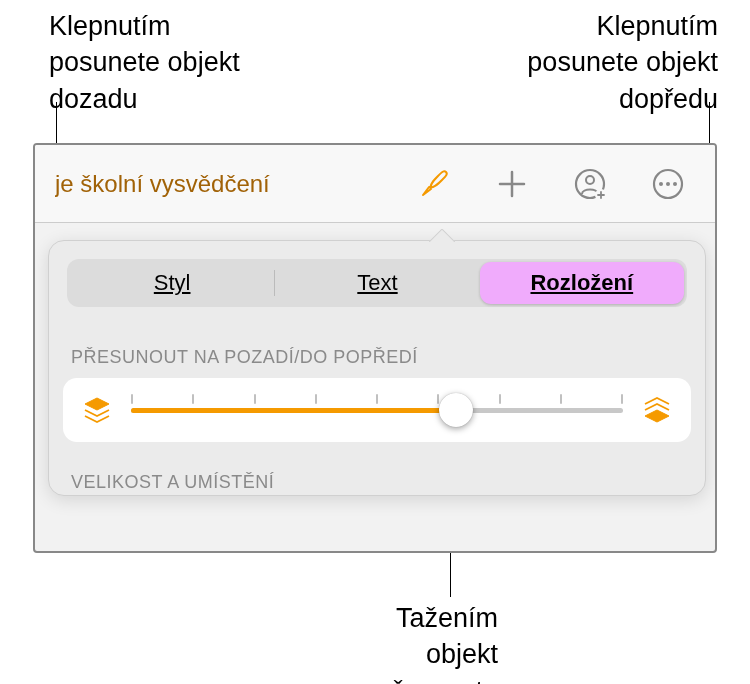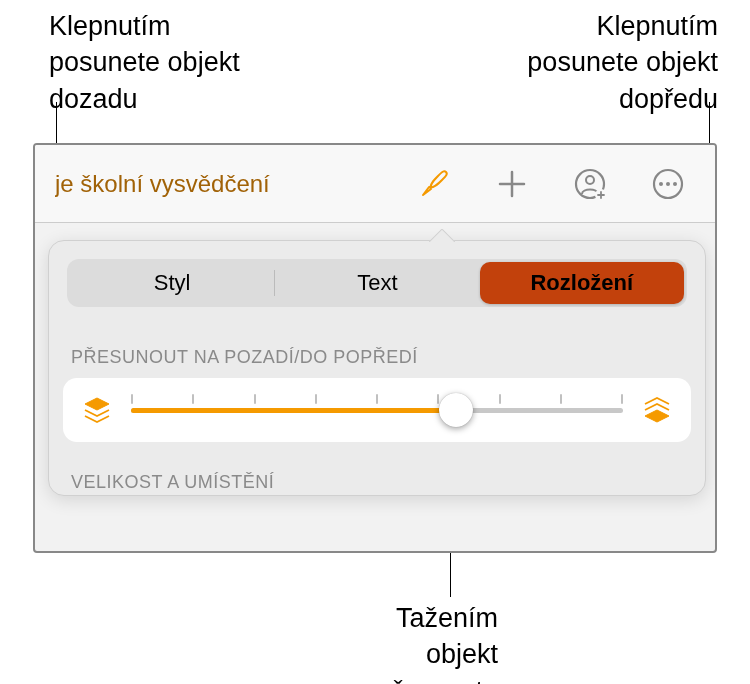--- a/index.html
+++ b/index.html
@@ -101,36 +101,38 @@
     }
     
     .segmented {
       margin: 18px 18px 0 18px;
       height: 48px;
       background: #dcdcdc;
       border-radius: 12px;
       display: flex;
       align-items: stretch;
       padding: 3px;
+      text-decoration: underline;
     }
     
     .seg-item {
       flex: 1;
       display: flex;
       align-items: center;
       justify-content: center;
       font-size: 22px;
       color: #000;
       border-radius: 10px;
       position: relative;
     }
     .seg-item.selected {
-      background: #c2410c;
+      background: #f0abfc;
       font-weight: 600;
       box-shadow: 0 1px 3px rgba(0,0,0,0.2);
+      border-radius: 11px;
     }
     .seg-divider {
       width: 1px;
       background: #bbb;
       margin: 8px 0;
     }
     
     .section-label {
       padding: 40px 22px 10px 22px;
       font-size: 18px;

